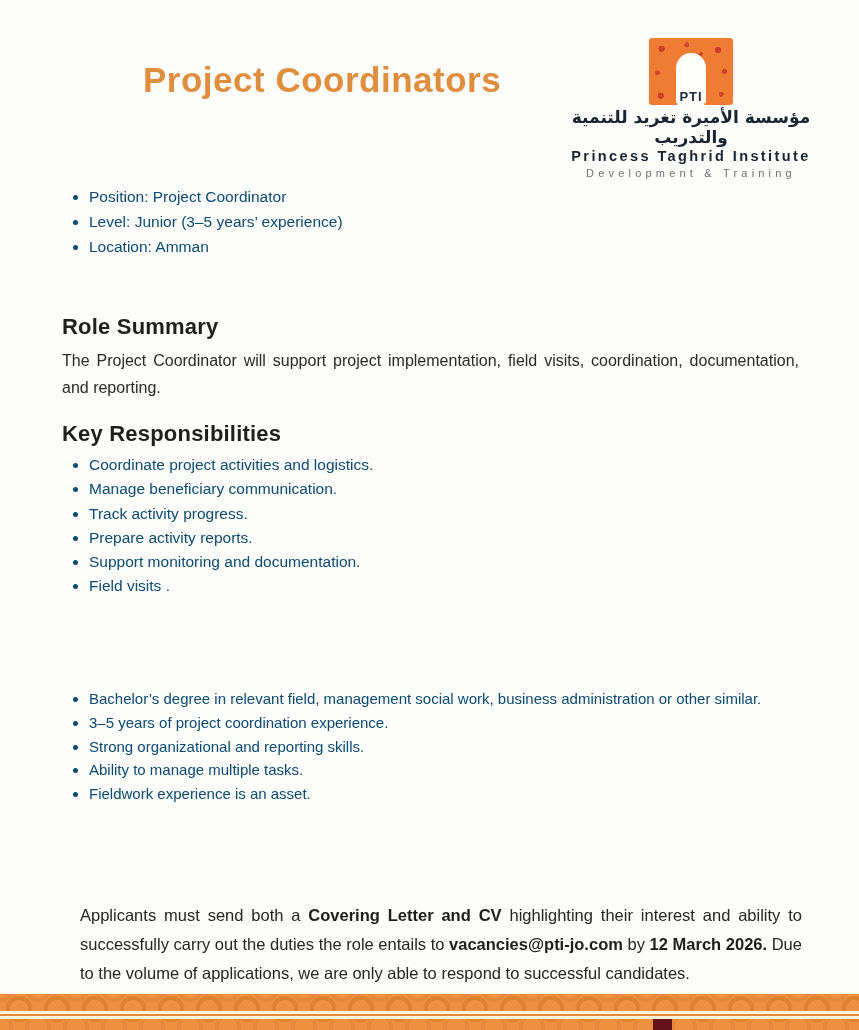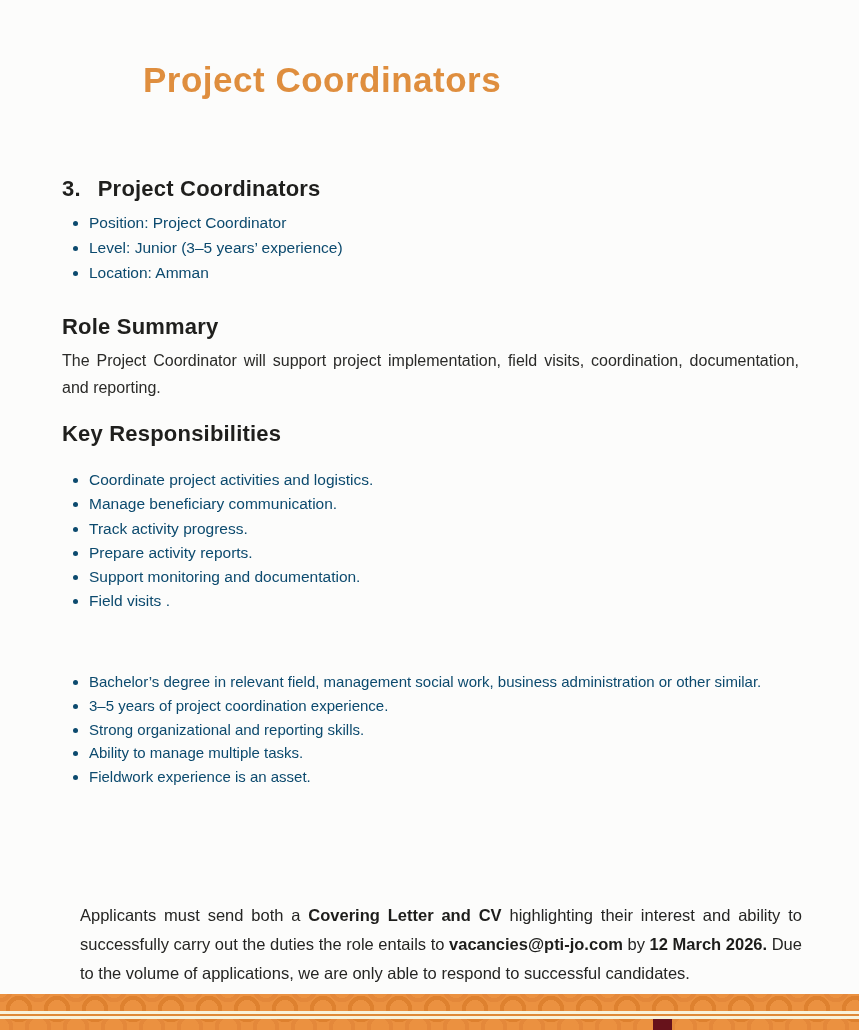--- a/index.html
+++ b/index.html
@@ -62,23 +62,23 @@
   
   h2 { font-size: 22px; font-weight: 700; color: #1f1f1d; letter-spacing: 0.2px; }
   .sec { position: absolute; left: 62px; }
   .sec3 { top: 176px; }
   .sec3 h2 span.num { margin-right: 17px; }
   .sec ul { list-style: disc outside; padding-left: 27px; color: #0c4a6e; }
   .sec3 ul { margin-top: 8px; font-size: 15.5px; line-height: 25px; }
   .role { top: 314px; width: 737px; }
   .role p { margin-top: 8px; font-size: 16px; line-height: 26.5px; text-align: justify; }
   .keyresp { top: 421px; }
-  .keyresp ul { margin-top: 21px; font-size: 15.5px; line-height: 24.3px; }
+  .keyresp ul { margin-top: 6px; font-size: 15.5px; line-height: 24.3px; }
   .quals { top: 666px; width: 740px; }
-  .quals ul { margin-top: 4px; font-size: 15px; line-height: 23.8px; }
+  .quals ul { margin-top: 21px; font-size: 15px; line-height: 23.8px; }
 
   .apply {
     position: absolute; left: 80px; top: 901px; width: 722px;
     font-size: 16.5px; line-height: 29px; text-align: justify; color: #252523;
   }
   .apply b { font-weight: 700; color: #1d1d1b; }
 
   
   .footer-band {
     position: absolute; left: 0; top: 994px; width: 859px; height: 36px;
@@ -99,23 +99,31 @@
     background: #67121b;
   }
 </style>
 </head>
 <body>
 
 <div class="page">
 
   <h1 class="title">Project Coordinators</h1>
 
+  <div class="logo">
+    <div class="arch">
+      <div class="arch-opening"></div>
+      <div class="arch-pti">PTI</div>
+    </div>
+    <div class="logo-arabic">مؤسسة الأميرة تغريد للتنمية والتدريب</div>
+    <div class="logo-en">Princess Taghrid Institute</div>
+    <div class="logo-tagline">Development &amp; Training</div>
+  </div>
 
   <section class="sec sec3">
-    <h2><span class="num">3.</span><span>Project Coordinators</span></h2>
     <ul>
         <li>Position: Project Coordinator</li>
         <li>Level: Junior (3–5 years’ experience)</li>
         <li>Location: Amman</li>
       </ul>
   </section>
 
   <section class="sec role">
     <h2>Role Summary</h2>
     <p>The Project Coordinator will support project implementation, field visits, coordination, documentation, and reporting.</p>

